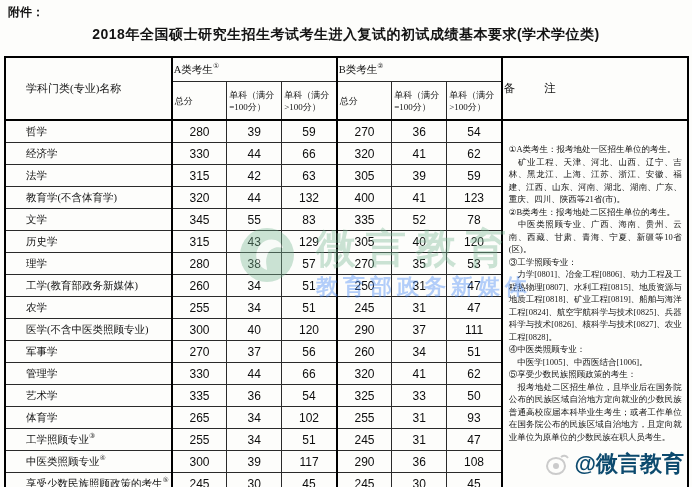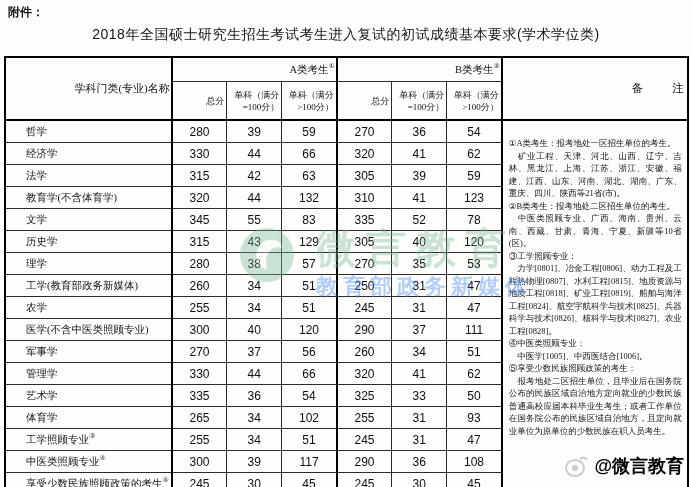--- a/index.html
+++ b/index.html
@@ -4,67 +4,67 @@
 <style>
   html,body{margin:0;padding:0;}
   body{
     width:692px;height:487px;position:relative;overflow:hidden;
     background:#fdfdfb;color:#141414;
     font-family:"Liberation Serif","DejaVu Serif",serif;
   }
   .attachment{position:absolute;top:4px;left:8px;font-size:12px;font-weight:bold;}
   .doc-title{position:absolute;top:26px;left:0;width:692px;text-align:center;
     font-family:"Liberation Sans","DejaVu Sans",sans-serif;
-    font-weight:normal;font-size:14px;letter-spacing:0.5px;}
+    font-weight:bold;font-size:14px;letter-spacing:0.5px;}
   table.score{
     position:absolute;top:56px;left:4px;
     border-collapse:collapse;table-layout:fixed;
     background:transparent;
   }
   table.score th,table.score td{
     border:1px solid #2a2a2a;overflow:hidden;
     font-weight:normal;
   }
   
   table.score{border:2px solid #000;}
   .b-left-thick{border-left:2px solid #000 !important;}
   .b-bottom-thick{border-bottom:2px solid #000 !important;}
-  thead th{font-size:10.5px;text-align:right;}
+  thead th{font-size:10.5px;text-align:left;}
   thead tr.gh th{height:21px;}
   thead tr.sh th{height:37px;font-size:9px;line-height:12px;padding:0 2px;}
   thead th sup{font-size:7px;}
   th.subject-h{font-size:11px;padding-left:20px;}
   th.remark-h{font-size:11.5px;letter-spacing:2px;}
   tbody td{height:19px;}
   td.rname{font-size:10.5px;padding:0 2px 0 20px;white-space:nowrap;}
   td.rname sup{font-size:7px;}
   td.num{
     font-family:"Liberation Sans","DejaVu Sans",sans-serif;
     font-size:12px;text-align:center;color:#0d0d0d;
   }
   td.remarks-cell{
     vertical-align:top;padding:4px 5px 2px 6px;
     font-size:8.5px;line-height:12.5px;
   }
   td.remarks-cell p{margin:0;text-align:justify;}
   td.remarks-cell p.rhead{}
-  td.remarks-cell p.rhead:first-child{margin-top:12px;}
+  td.remarks-cell p.rhead:first-child{margin-top:18px;}
   
   .wm-center{
     position:absolute;left:238px;top:226px;width:400px;
     display:flex;align-items:flex-start;gap:20px;
     opacity:0.38;pointer-events:none;z-index:5;
     font-family:"Liberation Sans","DejaVu Sans",sans-serif;
   }
   .wm-center .wm-text1{font-size:40px;font-weight:bold;color:#79b794;letter-spacing:10px;line-height:44px;}
   .wm-center .wm-text2{font-size:22px;font-weight:bold;color:#3b82f6;letter-spacing:5px;line-height:26px;margin-top:4px;}
   .wm-corner{
     position:absolute;right:8px;bottom:8px;z-index:6;
     display:flex;align-items:center;gap:5px;
-    color:#000000;font-size:18px;font-weight:bold;
+    color:#0c4a6e;font-size:22px;font-weight:bold;
     font-family:"Liberation Sans","DejaVu Sans",sans-serif;
     pointer-events:none;
   }
 </style>
 </head>
 <body>
 
 <div class="attachment">附件：</div>
 <div class="doc-title">2018年全国硕士研究生招生考试考生进入复试的初试成绩基本要求(学术学位类)</div>
 
@@ -133,21 +133,21 @@
     <td class="num">63</td>
     <td class="num b-left-thick">305</td>
     <td class="num">39</td>
     <td class="num">59</td>
   </tr>
       <tr>
     <td class="rname"><span class="nm">教育学(不含体育学)</span><sup class="sp"></sup></td>
     <td class="num b-left-thick">320</td>
     <td class="num">44</td>
     <td class="num">132</td>
-    <td class="num b-left-thick">310</td>
+    <td class="num b-left-thick">400</td>
     <td class="num">41</td>
     <td class="num">123</td>
   </tr>
       <tr>
     <td class="rname"><span class="nm">文学</span><sup class="sp"></sup></td>
     <td class="num b-left-thick">345</td>
     <td class="num">55</td>
     <td class="num">83</td>
     <td class="num b-left-thick">335</td>
     <td class="num">52</td>

